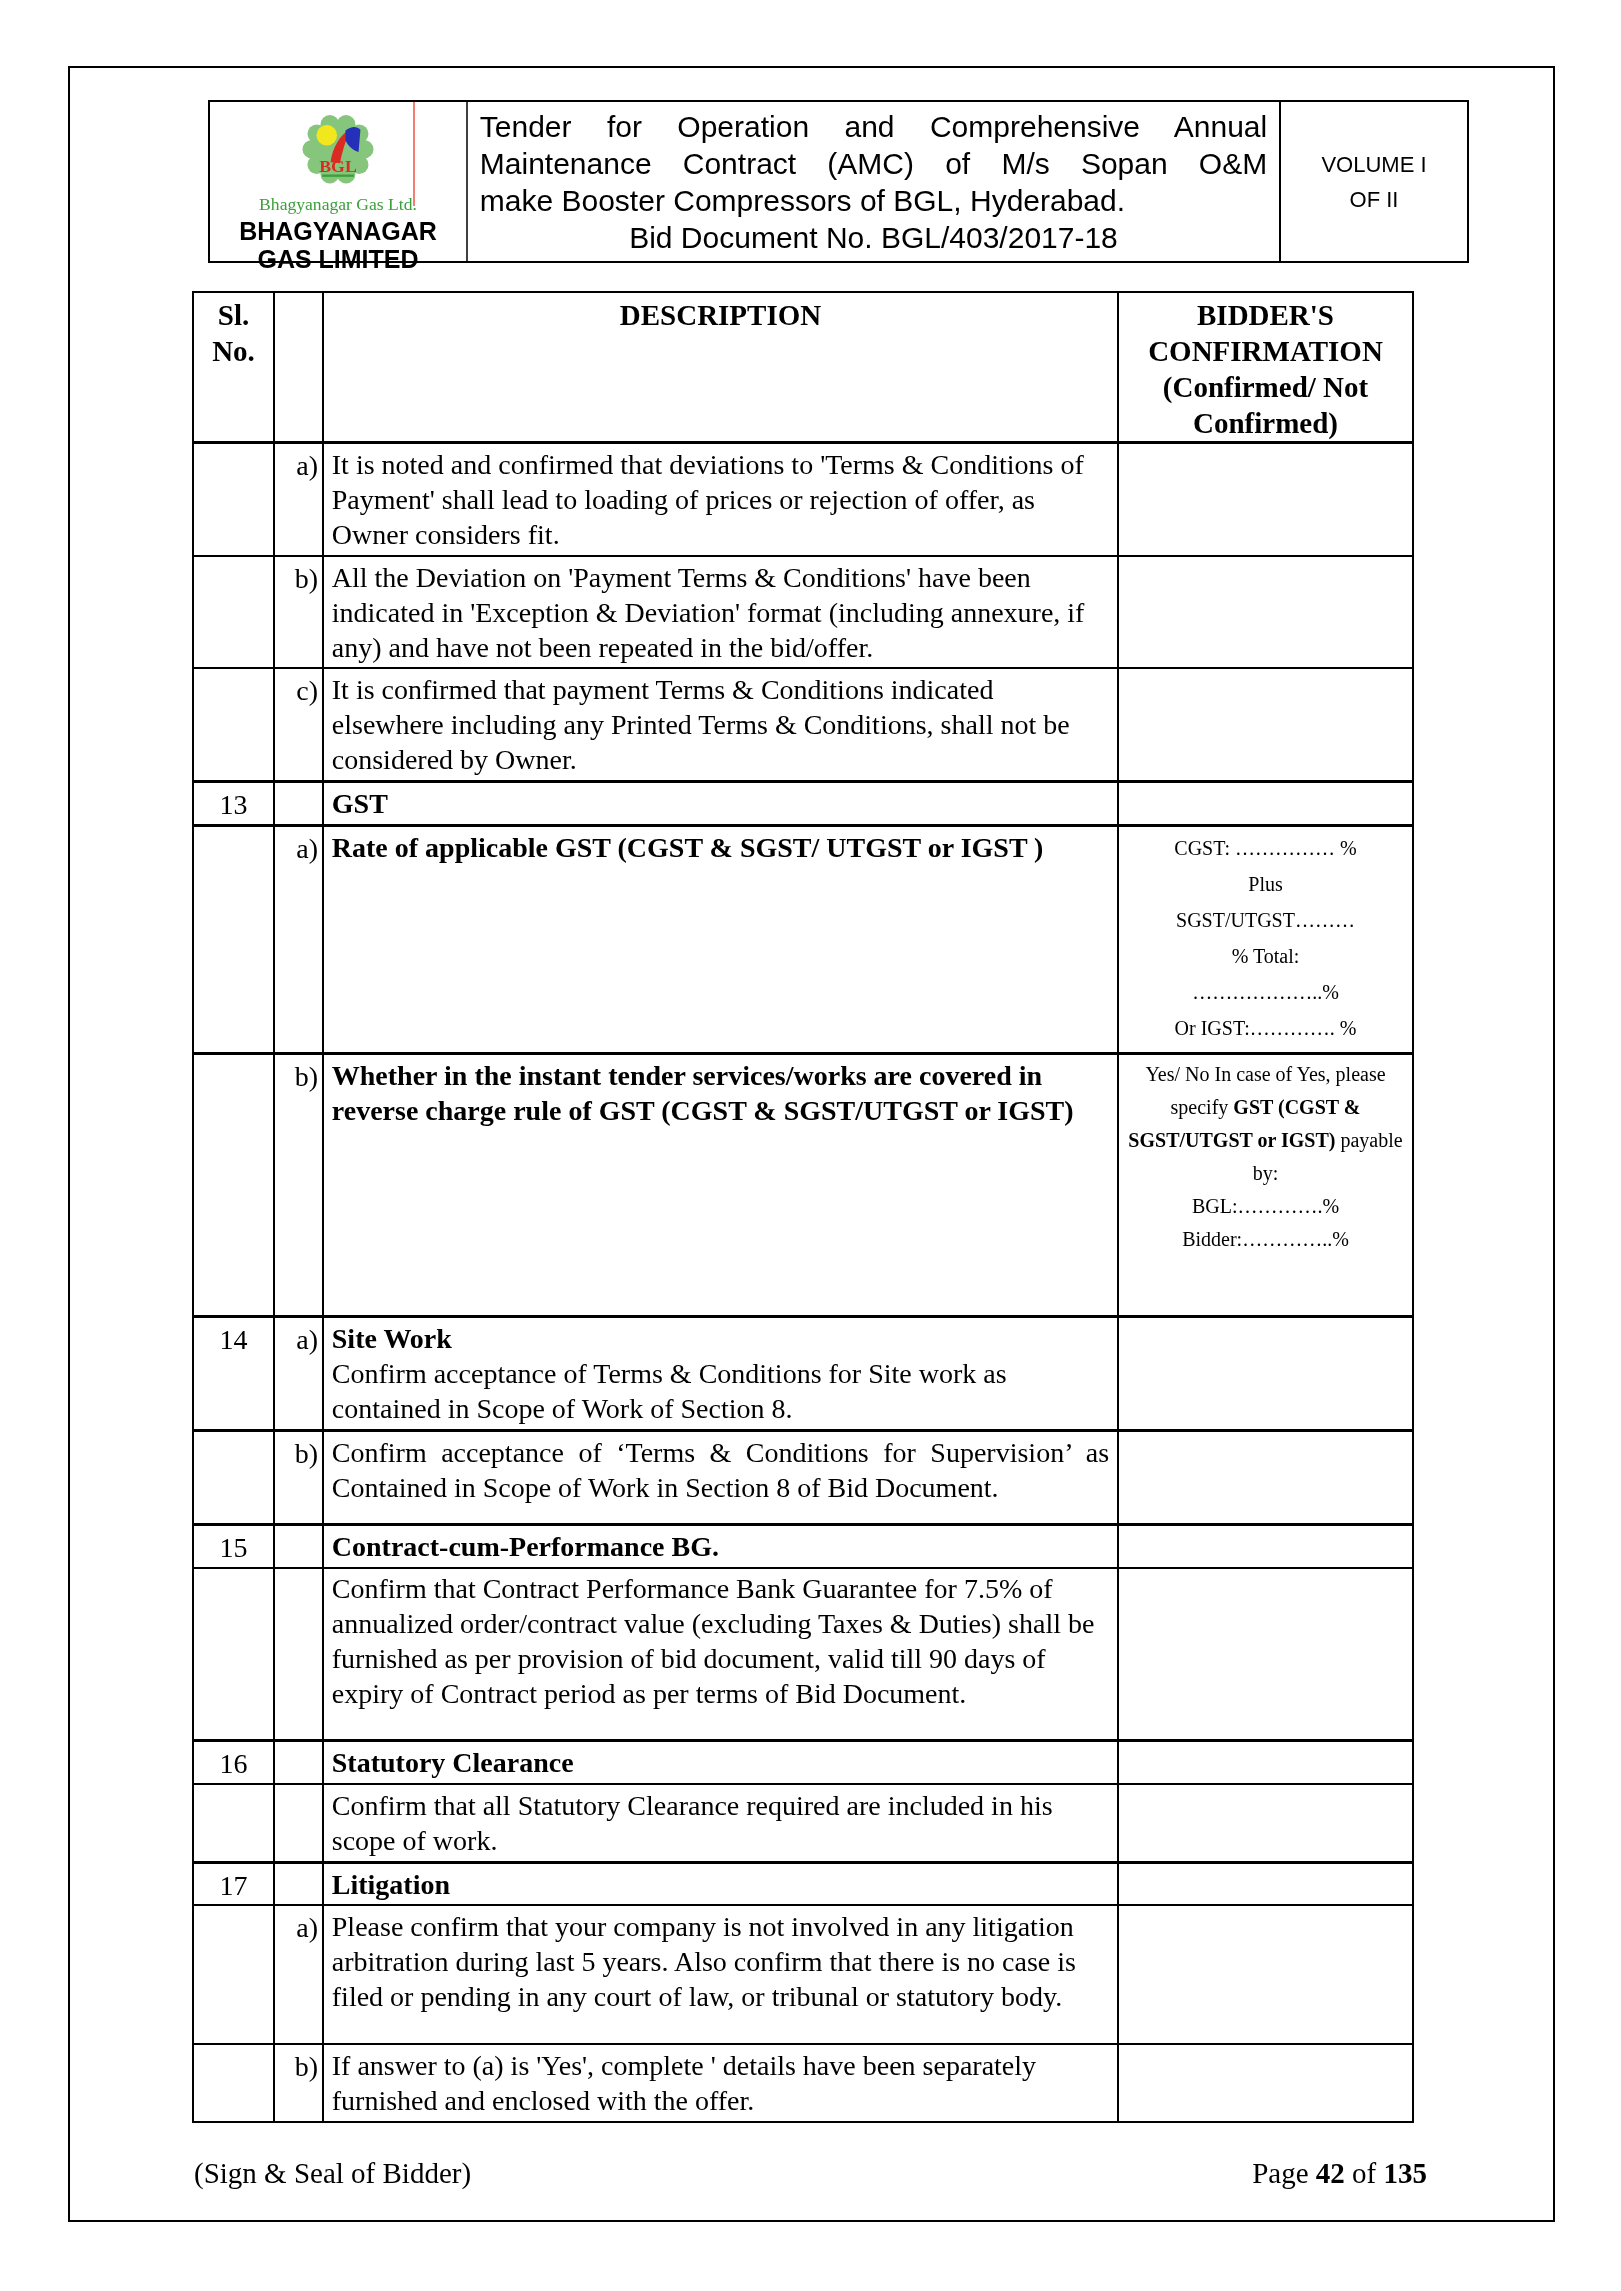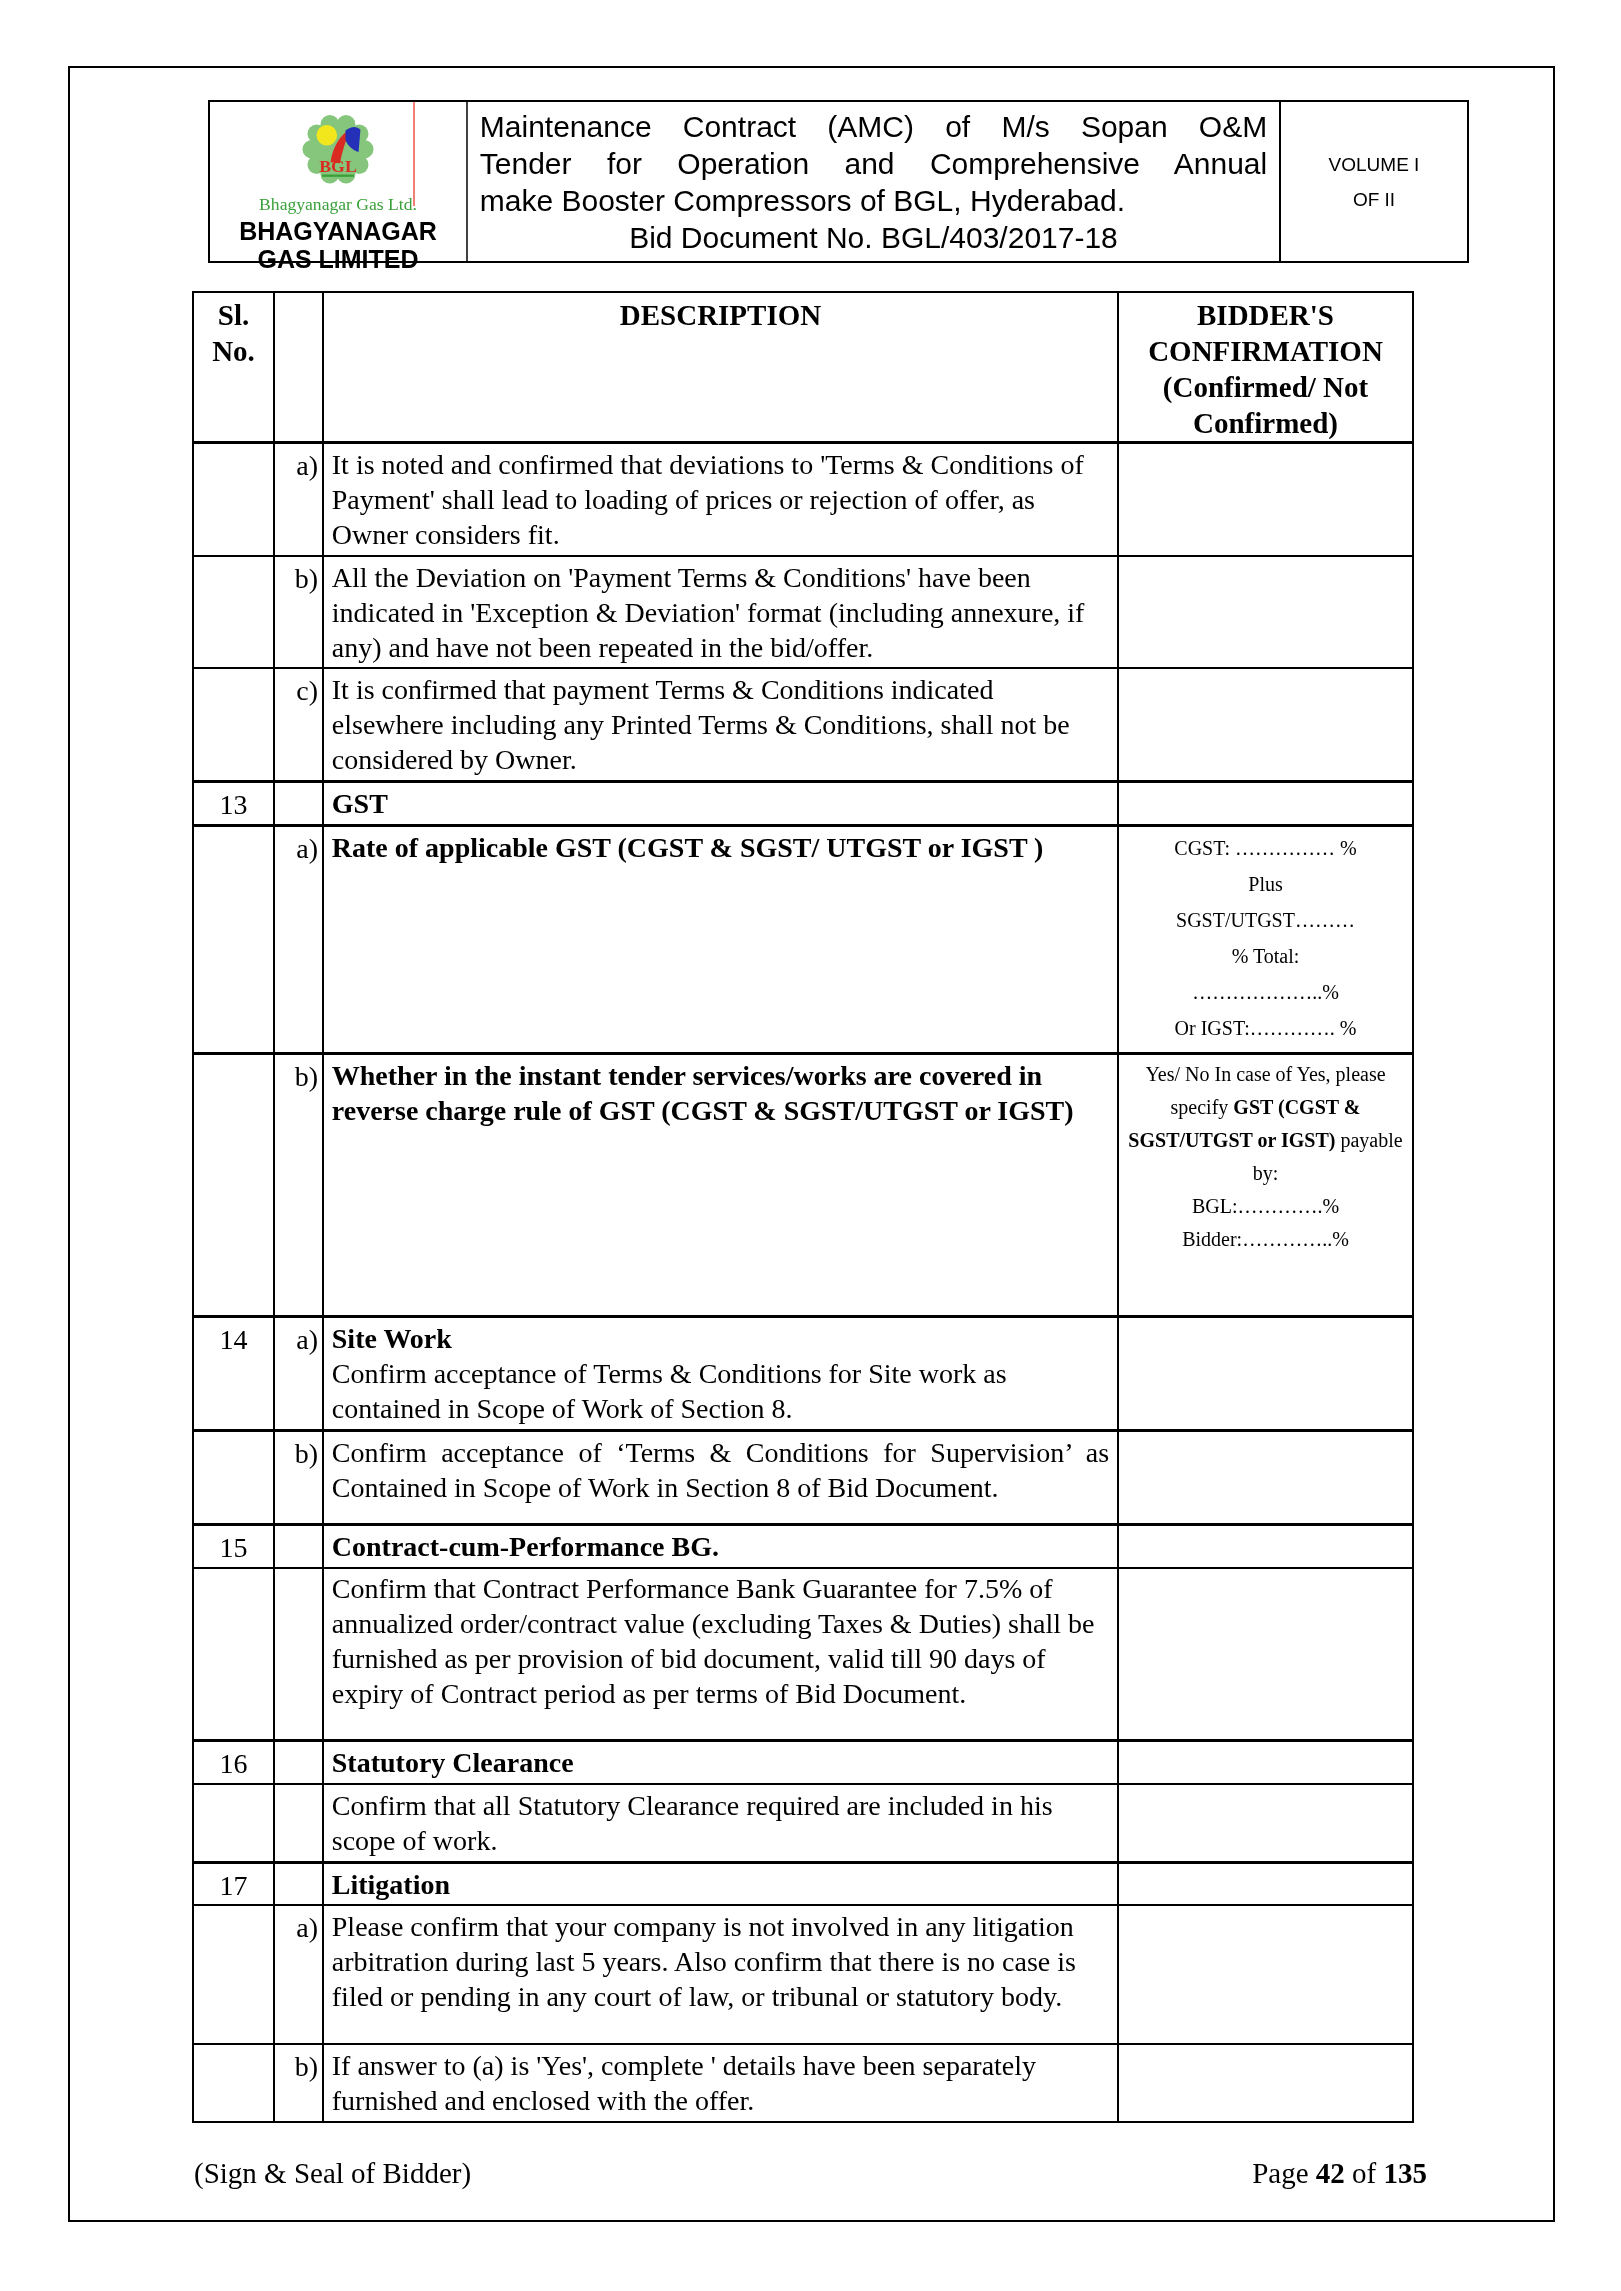--- a/index.html
+++ b/index.html
@@ -18,21 +18,21 @@
   .logo-small{font-size:17.6px;line-height:17.6px;margin-top:0;}
   .logo-company{font-family:"Liberation Sans", sans-serif;font-size:25px;
         line-height:28px;width:247px;margin:3.9px auto 0 auto;font-weight:bold;}
   .title-cell{flex:1;border-right:2px solid #000;padding:5.9px 11.8px 0 11.8px;
         font-family:"Liberation Sans", sans-serif;font-size:30px;line-height:37px;
         box-sizing:border-box;}
   .title-just{text-align:justify;text-align-last:justify;}
   .title-left{text-align:left;}
   .title-center{text-align:center;}
   .volume-cell{width:186px;display:flex;align-items:center;justify-content:center;
-        font-family:"Liberation Sans", sans-serif;font-size:19px;line-height:35px;
+        font-family:"Liberation Sans", sans-serif;font-size:22px;line-height:35px;
         text-align:center;box-sizing:border-box;}
 
   
   table.main{position:absolute;left:192px;top:291px;width:1220px;
         border-collapse:collapse;table-layout:fixed;border:2.9px solid #000;padding-left:44px;}
   table.main td{border:2px solid #000;vertical-align:top;padding:0;}
   tr.thick td{border-top:3.9px solid #000;}
   .th-cell{font-weight:bold;font-size:29px;line-height:36px;text-align:center;
         padding-top:3.9px !important;}
   .num-cell{text-align:center;font-size:28px;line-height:35px;padding-top:3.9px !important;}
@@ -79,22 +79,22 @@
         <circle cx="38" cy="27" r="11" fill="#f2e71d"></circle>
         <path d="M42,56 C44,40 52,27 63,20 C58,34 54,46 52,57 Z" fill="#d92b21"></path>
         <path d="M58,22 C64,17 70,17 74,21 L72,45 C66,43 60,38 58,32 Z" fill="#2530b8"></path>
         <text x="50" y="66" text-anchor="middle" font-family="Liberation Serif, serif" font-size="19" font-weight="bold" fill="#d92b21">BGL</text>
         <rect x="33" y="69" width="34" height="2.5" fill="#3aa03a"></rect>
       </svg>
       <div class="logo-small" style="color:#3aa03a;">Bhagyanagar Gas Ltd.</div>
       <div class="logo-company">BHAGYANAGAR GAS LIMITED</div>
     </div>
     <div class="title-cell">
+      <div class="title-just">Tender for Operation and Comprehensive Annual</div>
       <div class="title-just">Maintenance Contract (AMC) of M/s Sopan O&amp;M</div>
-      <div class="title-just">Tender for Operation and Comprehensive Annual</div>
       <div class="title-left">make Booster Compressors of BGL, Hyderabad.</div>
       <div class="title-center">Bid Document No. BGL/403/2017-18</div>
     </div>
     <div class="volume-cell">
       <div>
         <div>VOLUME I</div>
         <div>OF II</div>
       </div>
     </div>
   </div>

